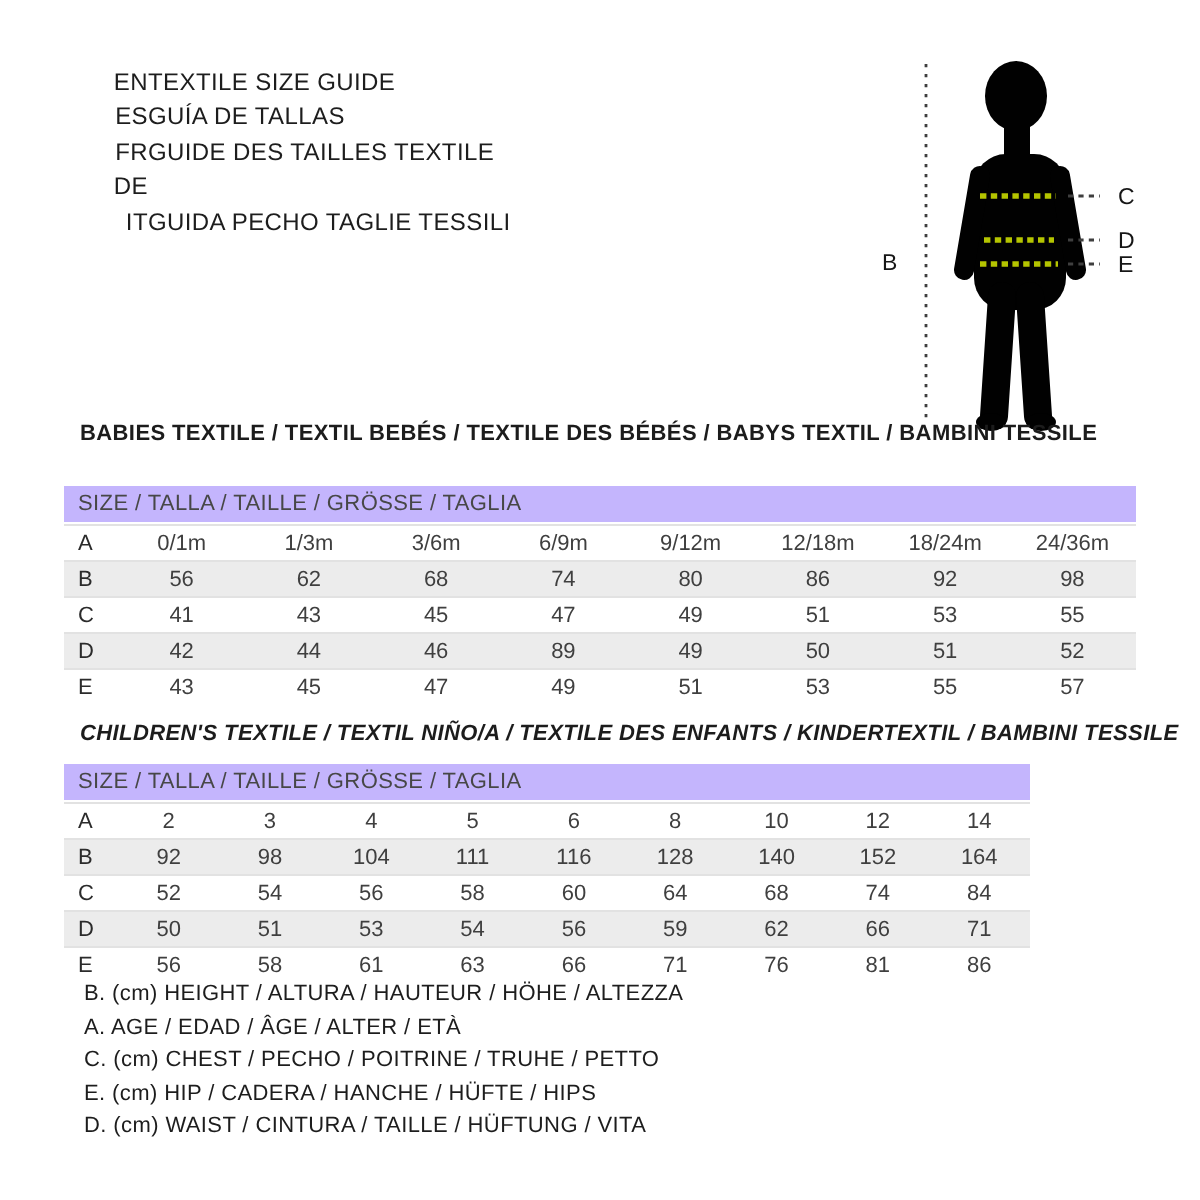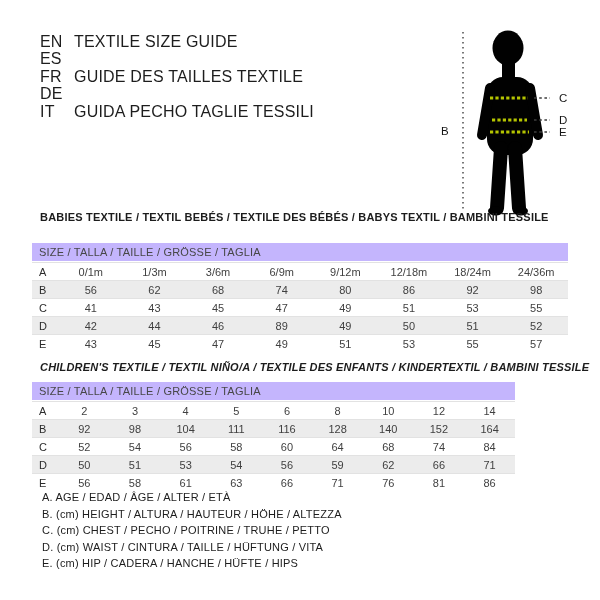--- a/index.html
+++ b/index.html
@@ -2,21 +2,21 @@
 <html><head>
 <meta charset="utf-8">
 <style>
   html,body{margin:0;padding:0;}
   body{
     width:600px;height:600px;position:relative;background:#ffffff;
     font-family:"Liberation Sans", sans-serif;color:#1d1d1d;overflow:hidden;
   }
   
   .lang-list{position:absolute;left:40px;top:33px;}
-  .lang-row{display:flex;font-size:16px;line-height:17.4px;letter-spacing:.2px;}
+  .lang-row{display:flex;font-size:12px;line-height:17.4px;letter-spacing:.2px;text-align:right;}
   .lang-code{width:34px;flex:0 0 34px;}
   
   .figure{position:absolute;left:430px;top:8px;width:170px;height:222px;}
   .figure text{font-family:"Liberation Sans",sans-serif;font-size:11.5px;}
   
   .section-heading{
     position:absolute;left:40px;font-size:11px;font-weight:700;
     letter-spacing:.2px;color:#1c1c1c;white-space:nowrap;
   }
   .heading-babies{top:211px;}
@@ -49,20 +49,21 @@
 </head>
 <body>
 
 <div class="lang-list">
   <div class="lang-row">
     <span class="lang-code">EN</span>
     <span class="lang-label">TEXTILE SIZE GUIDE</span>
   </div>
   <div class="lang-row">
     <span class="lang-code">ES</span>
+    <span class="lang-label">GUÍA DE TALLAS</span>
   </div>
   <div class="lang-row">
     <span class="lang-code">FR</span>
     <span class="lang-label">GUIDE DES TAILLES TEXTILE</span>
   </div>
   <div class="lang-row">
     <span class="lang-code">DE</span>
   </div>
   <div class="lang-row">
     <span class="lang-code">IT</span>
@@ -222,18 +223,18 @@
         <td>66</td>
         <td>71</td>
         <td>76</td>
         <td>81</td>
         <td>86</td>
       </tr>
     </tbody>
 </table>
 
 <div class="legend">
+  <div class="legend-item">B. (cm) HEIGHT / ALTURA / HAUTEUR / HÖHE / ALTEZZA</div>
   <div class="legend-item">A. AGE / EDAD / ÂGE / ALTER / ETÀ</div>
-  <div class="legend-item">B. (cm) HEIGHT / ALTURA / HAUTEUR / HÖHE / ALTEZZA</div>
   <div class="legend-item">C. (cm) CHEST / PECHO / POITRINE / TRUHE / PETTO</div>
+  <div class="legend-item">E. (cm) HIP / CADERA / HANCHE / HÜFTE / HIPS</div>
   <div class="legend-item">D. (cm) WAIST / CINTURA / TAILLE / HÜFTUNG / VITA</div>
-  <div class="legend-item">E. (cm) HIP / CADERA / HANCHE / HÜFTE / HIPS</div>
 </div>
 
 </body></html>

